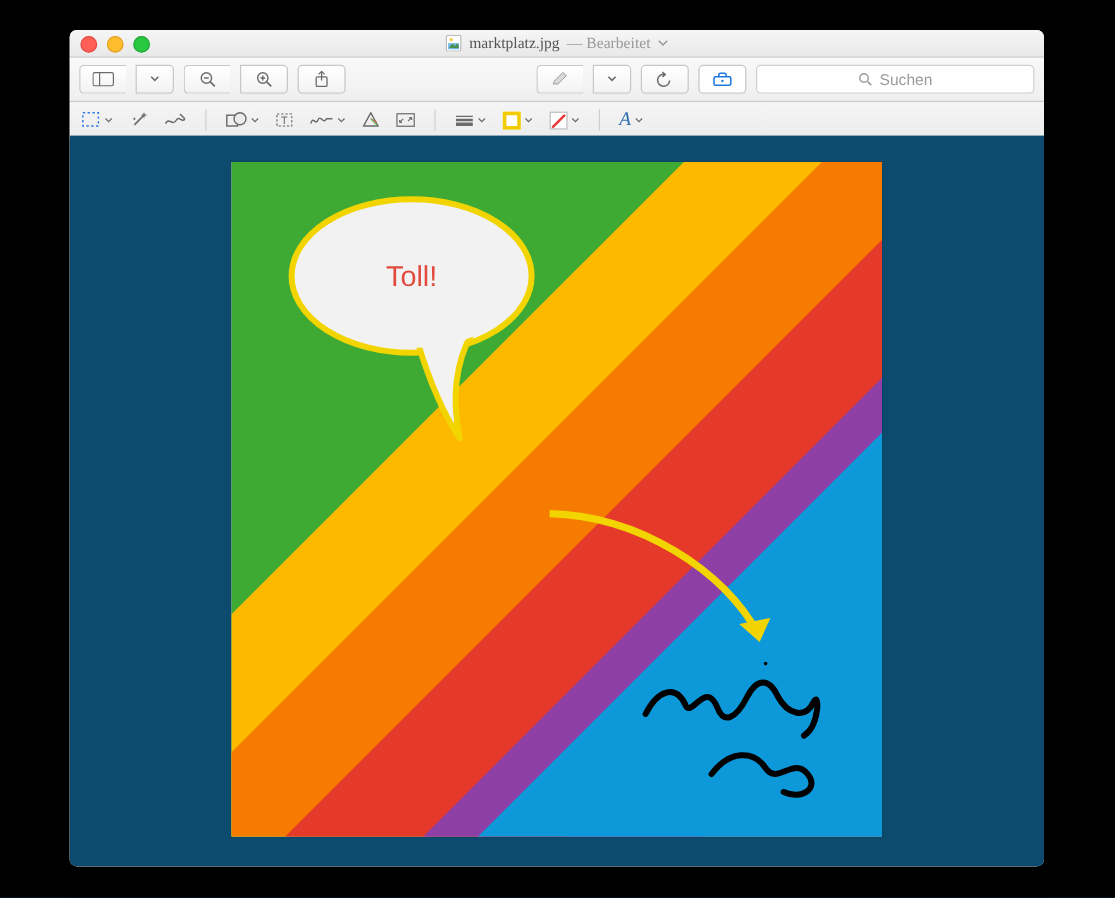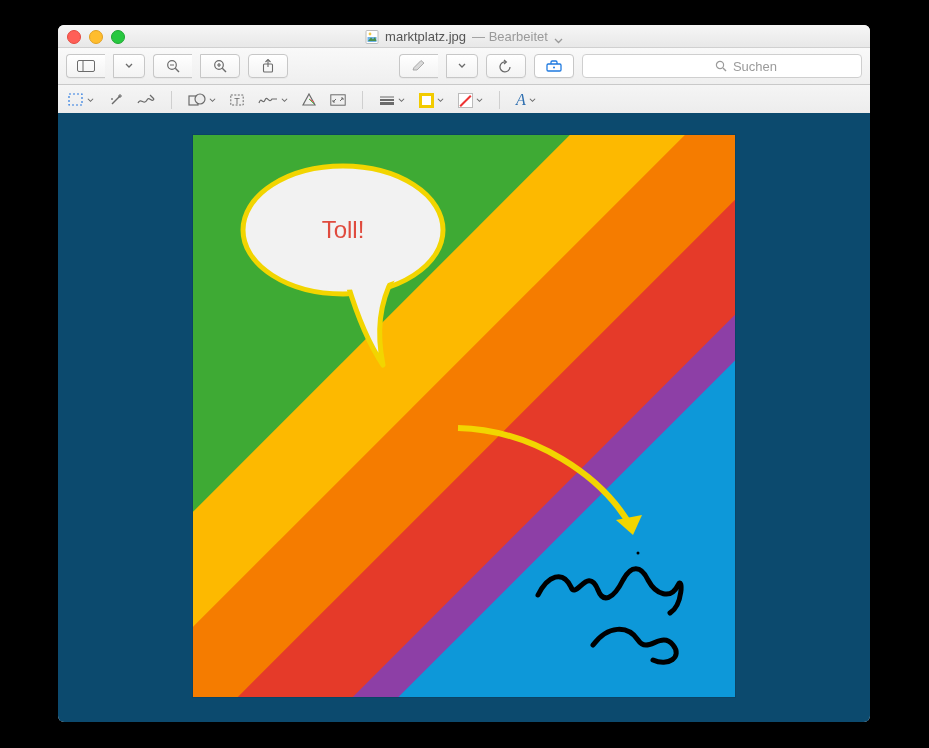--- a/index.html
+++ b/index.html
@@ -5,32 +5,32 @@
   html,body{margin:0;padding:0;background:#000;font-family:-apple-system,BlinkMacSystemFont,"Helvetica Neue",Arial,sans-serif;font-size:13px;color:#4a4a4a;}
   .stage{width:929px;height:748px;position:relative;}
   .window{position:absolute;left:58px;top:25px;width:812px;height:697px;background:#ececec;border-radius:6px;box-shadow:0 20px 60px rgba(0,0,0,.45),0 0 0 1px rgba(0,0,0,.15);overflow:hidden;}
   
   .titlebar{height:22px;display:flex;align-items:center;position:relative;background:linear-gradient(#f6f6f6,#e8e8e8);border-bottom:1px solid #d0d0d0;}
   .traffic{position:absolute;left:9px;top:5px;display:flex;gap:8px;}
   .tl{width:12px;height:12px;border-radius:50%;}
   .tl.red{background:#ff5f57;border:0.5px solid #e24b41;}
   .tl.yel{background:#ffbd2e;border:0.5px solid #e1a124;}
   .tl.grn{background:#28c840;border:0.5px solid #1fa633;}
-  .titlecenter{margin:0 auto;display:flex;align-items:flex-end;gap:6px;color:#555;font-size:13px;}
+  .titlecenter{margin:0 auto;display:flex;align-items:center;gap:6px;color:#555;font-size:13px;font-family:Liberation Serif, serif;}
   .titlecenter .status{color:#9a9a9a;}
   .titlecenter svg{flex:0 0 auto;}
   
   .toolbar{height:36px;background:linear-gradient(#f9f9f9,#efefef);border-bottom:1px solid #c9c9c9;display:flex;align-items:center;padding:0 8px;gap:8px;}
   .btn{height:22px;min-width:26px;padding:0 6px;background:linear-gradient(#ffffff,#f3f3f3);border:1px solid #c7c7c7;border-radius:4px;display:inline-flex;align-items:center;justify-content:center;box-shadow:0 1px 0 rgba(0,0,0,.03);}
   .btn.seg-l{border-top-right-radius:0;border-bottom-right-radius:0;border-right:0;}
   .btn.seg-r{border-top-left-radius:0;border-bottom-left-radius:0;}
   .btn.active{background:#fff;}
   .btn svg{display:block;}
   .spacer{flex:1;}
-  .search{flex:0 0 230px;height:22px;border:1px solid #cfcfcf;border-radius:4px;background:#fff;display:flex;align-items:center;justify-content:center;gap:6px;color:#9b9b9b;padding-left:48px;}
+  .search{flex:0 0 230px;height:22px;border:1px solid #cfcfcf;border-radius:4px;background:#fff;display:flex;align-items:center;justify-content:center;gap:6px;color:#9b9b9b;}
   .search svg{flex:0 0 auto;}
   .toolbar2{height:30px;background:linear-gradient(#f5f5f5,#ececec);border-bottom:1px solid #c9c9c9;display:flex;align-items:center;padding:0 10px;gap:14px;}
   .tb2{display:inline-flex;align-items:center;gap:3px;}
   .tb2 .chev{width:7px;height:7px;}
   .sep{width:1px;height:18px;background:#cfcfcf;margin:0 2px;}
   .swatch{width:15px;height:15px;box-sizing:border-box;}
   .swatch.border-yel{border:3px solid #f2cb00;background:#fff;}
   .swatch.fill-none{background:#fff;border:1px solid #bbb;position:relative;}
   .swatch.fill-none::after{content:"";position:absolute;left:-1px;right:-1px;top:50%;height:2px;background:#e33;transform:rotate(-45deg);}
   

